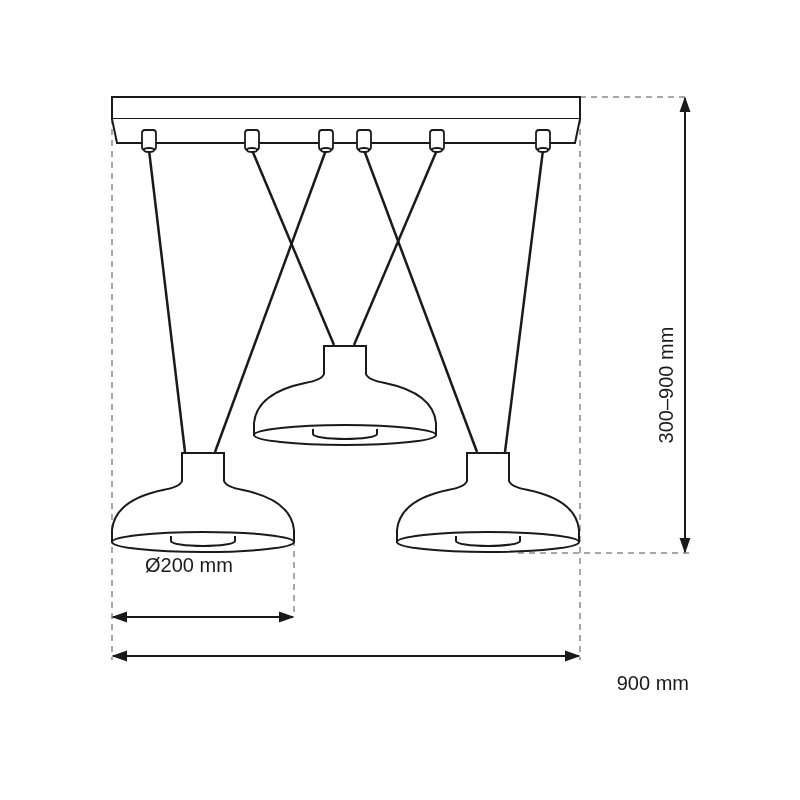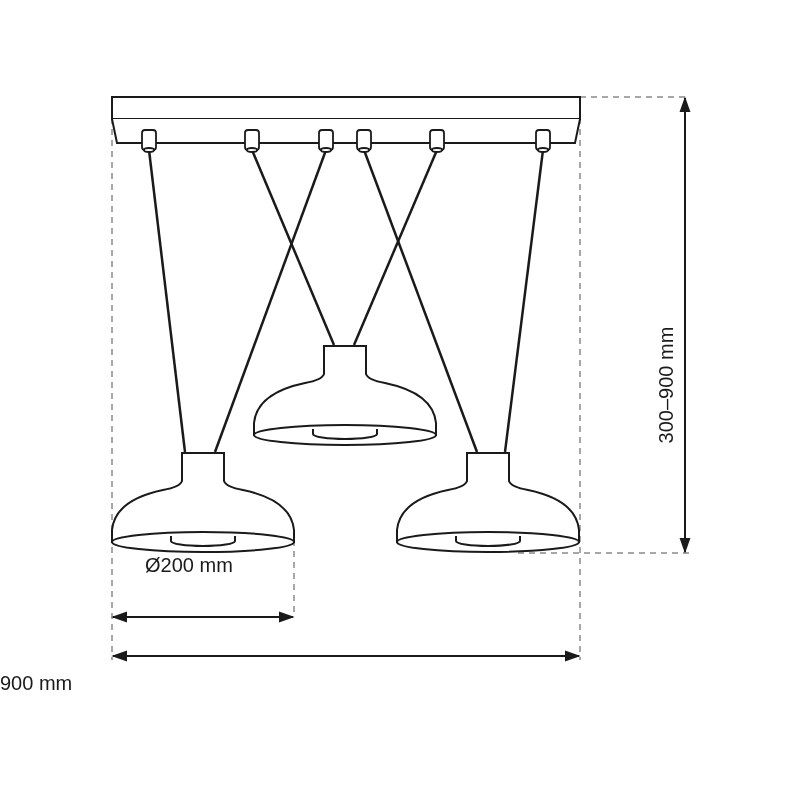--- a/index.html
+++ b/index.html
@@ -1,19 +1,19 @@
 <!DOCTYPE html>
 <html><head>
 <meta charset="utf-8">
 <style>
   html, body { margin: 0; padding: 0; background: #ffffff; }
   body { width: 800px; height: 800px; position: relative; overflow: hidden; }
   svg { position: absolute; left: 0; top: 0; }
   .lbl { position: absolute; font-family: "Liberation Sans", sans-serif; font-size: 20px; color: #1a1a1a; white-space: nowrap; }
-  .dim-w { left: 0; width: 689px; text-align: left; top: 672px; }
+  .dim-w { left: 0; width: 689px; text-align: right; top: 672px; }
   .dim-d { left: 145px; top: 554px; }
   .dim-h { left: 666px; top: 385px; transform: translate(-50%, -50%) rotate(-90deg); }
 </style>
 </head>
 <body>
 
 <svg width="800" height="800" viewBox="0 0 800 800">
   <defs>
     <marker id="arr" viewBox="0 0 10 10" refX="9" refY="5" markerWidth="8" markerHeight="8" orient="auto-start-reverse">
       <path d="M0,1.5 L10,5 L0,8.5 Z" fill="#1a1a1a"></path>

